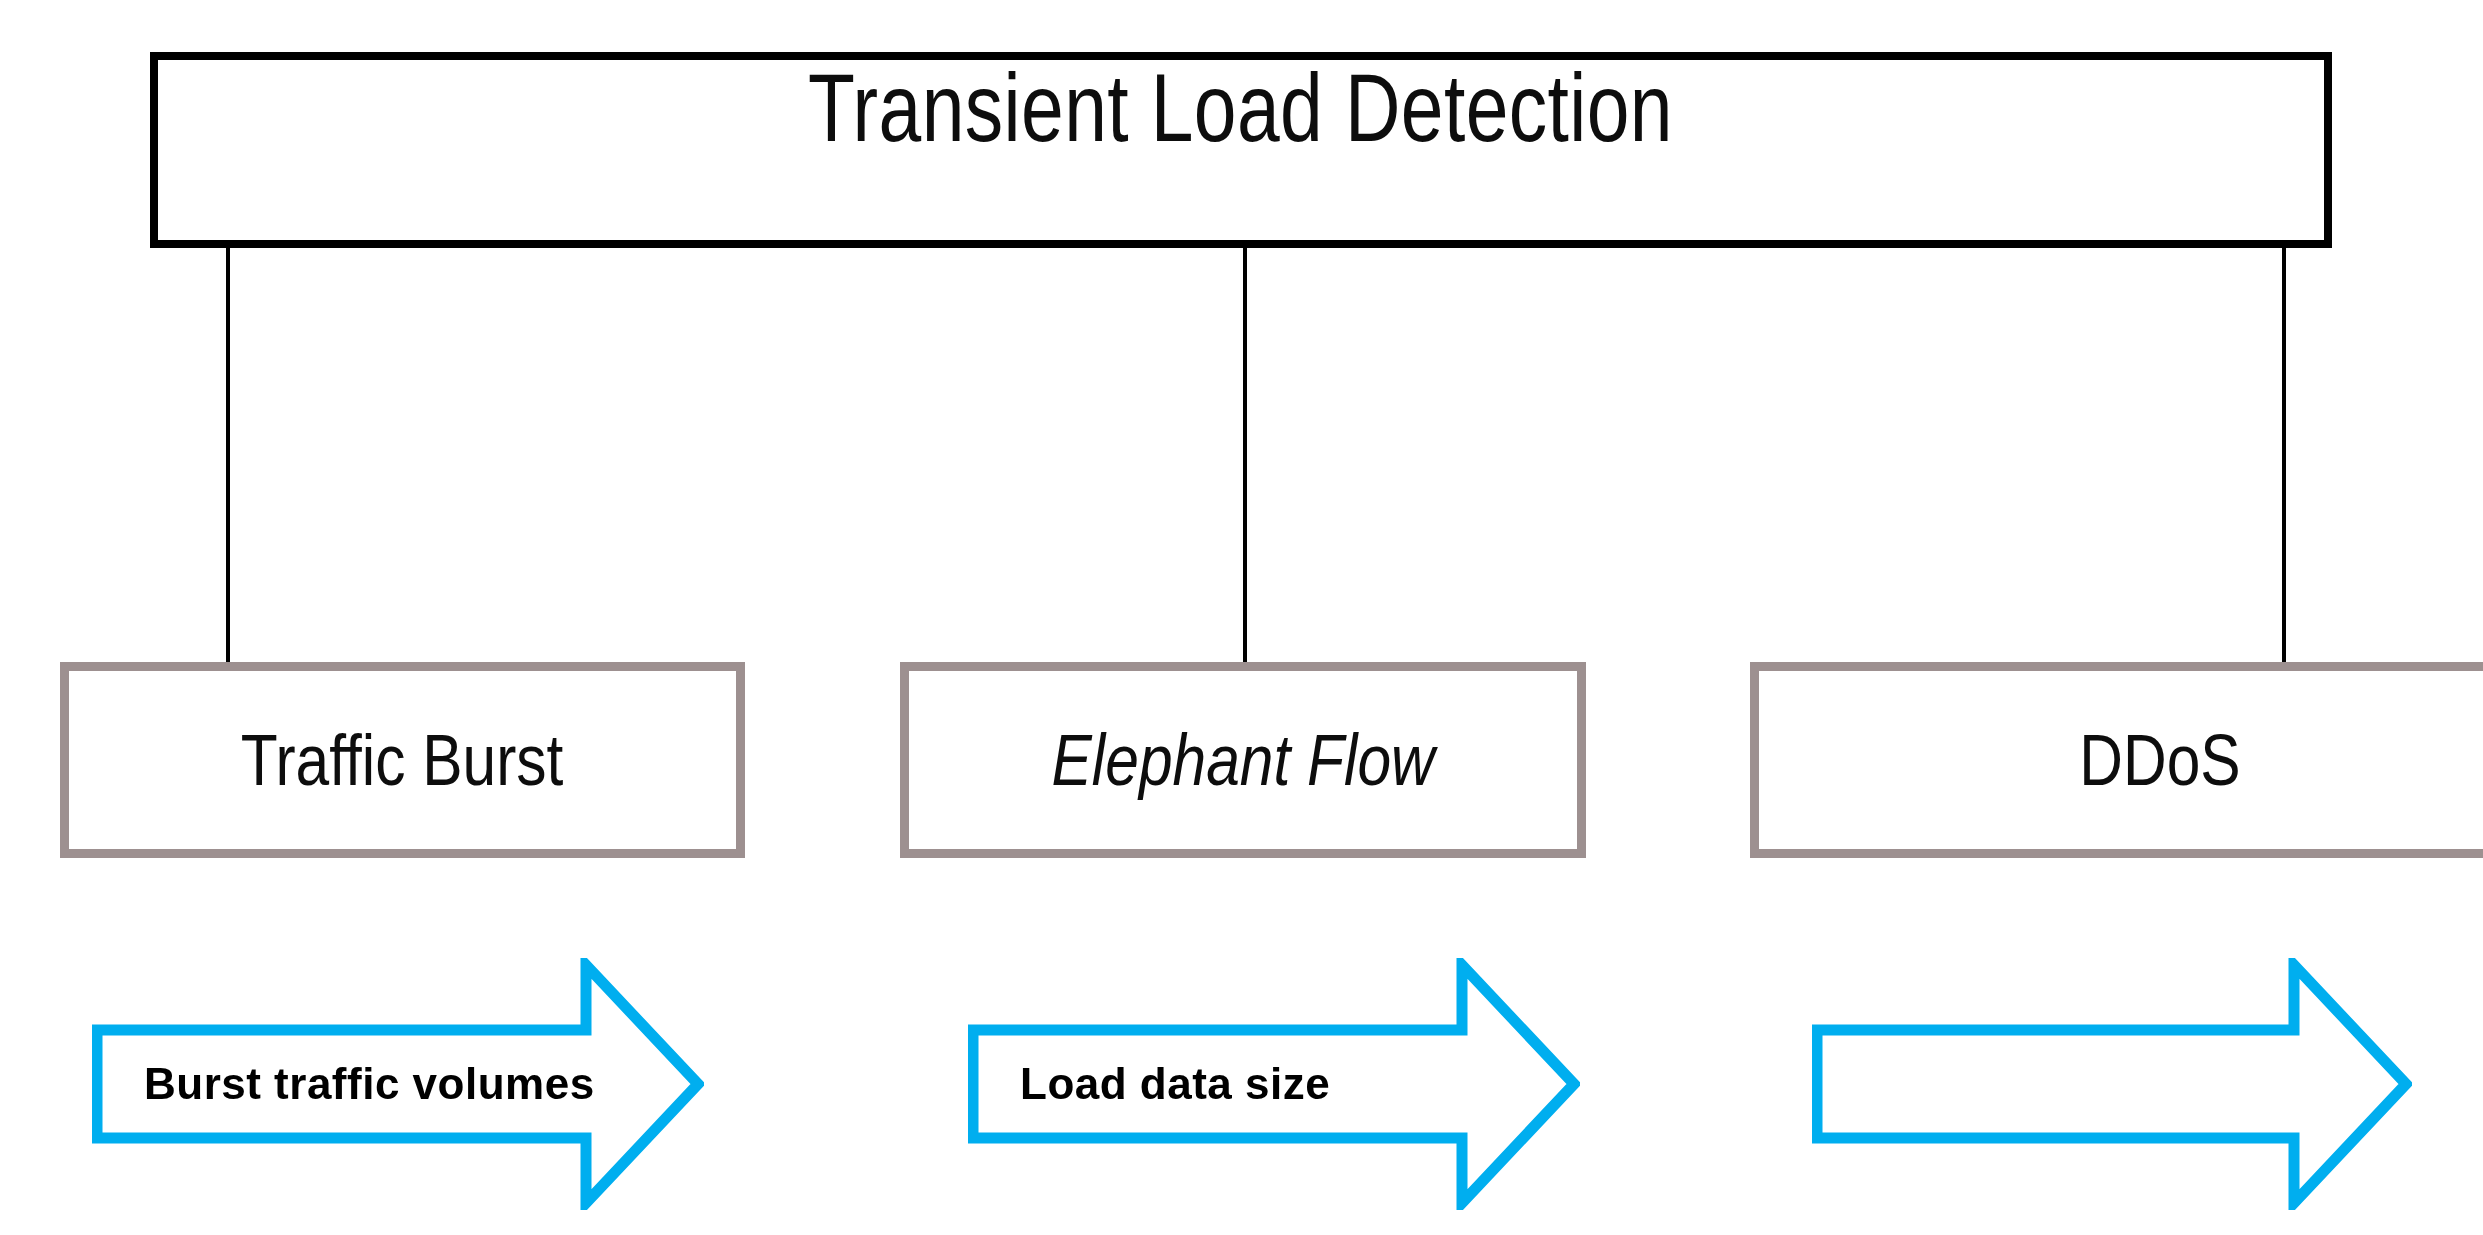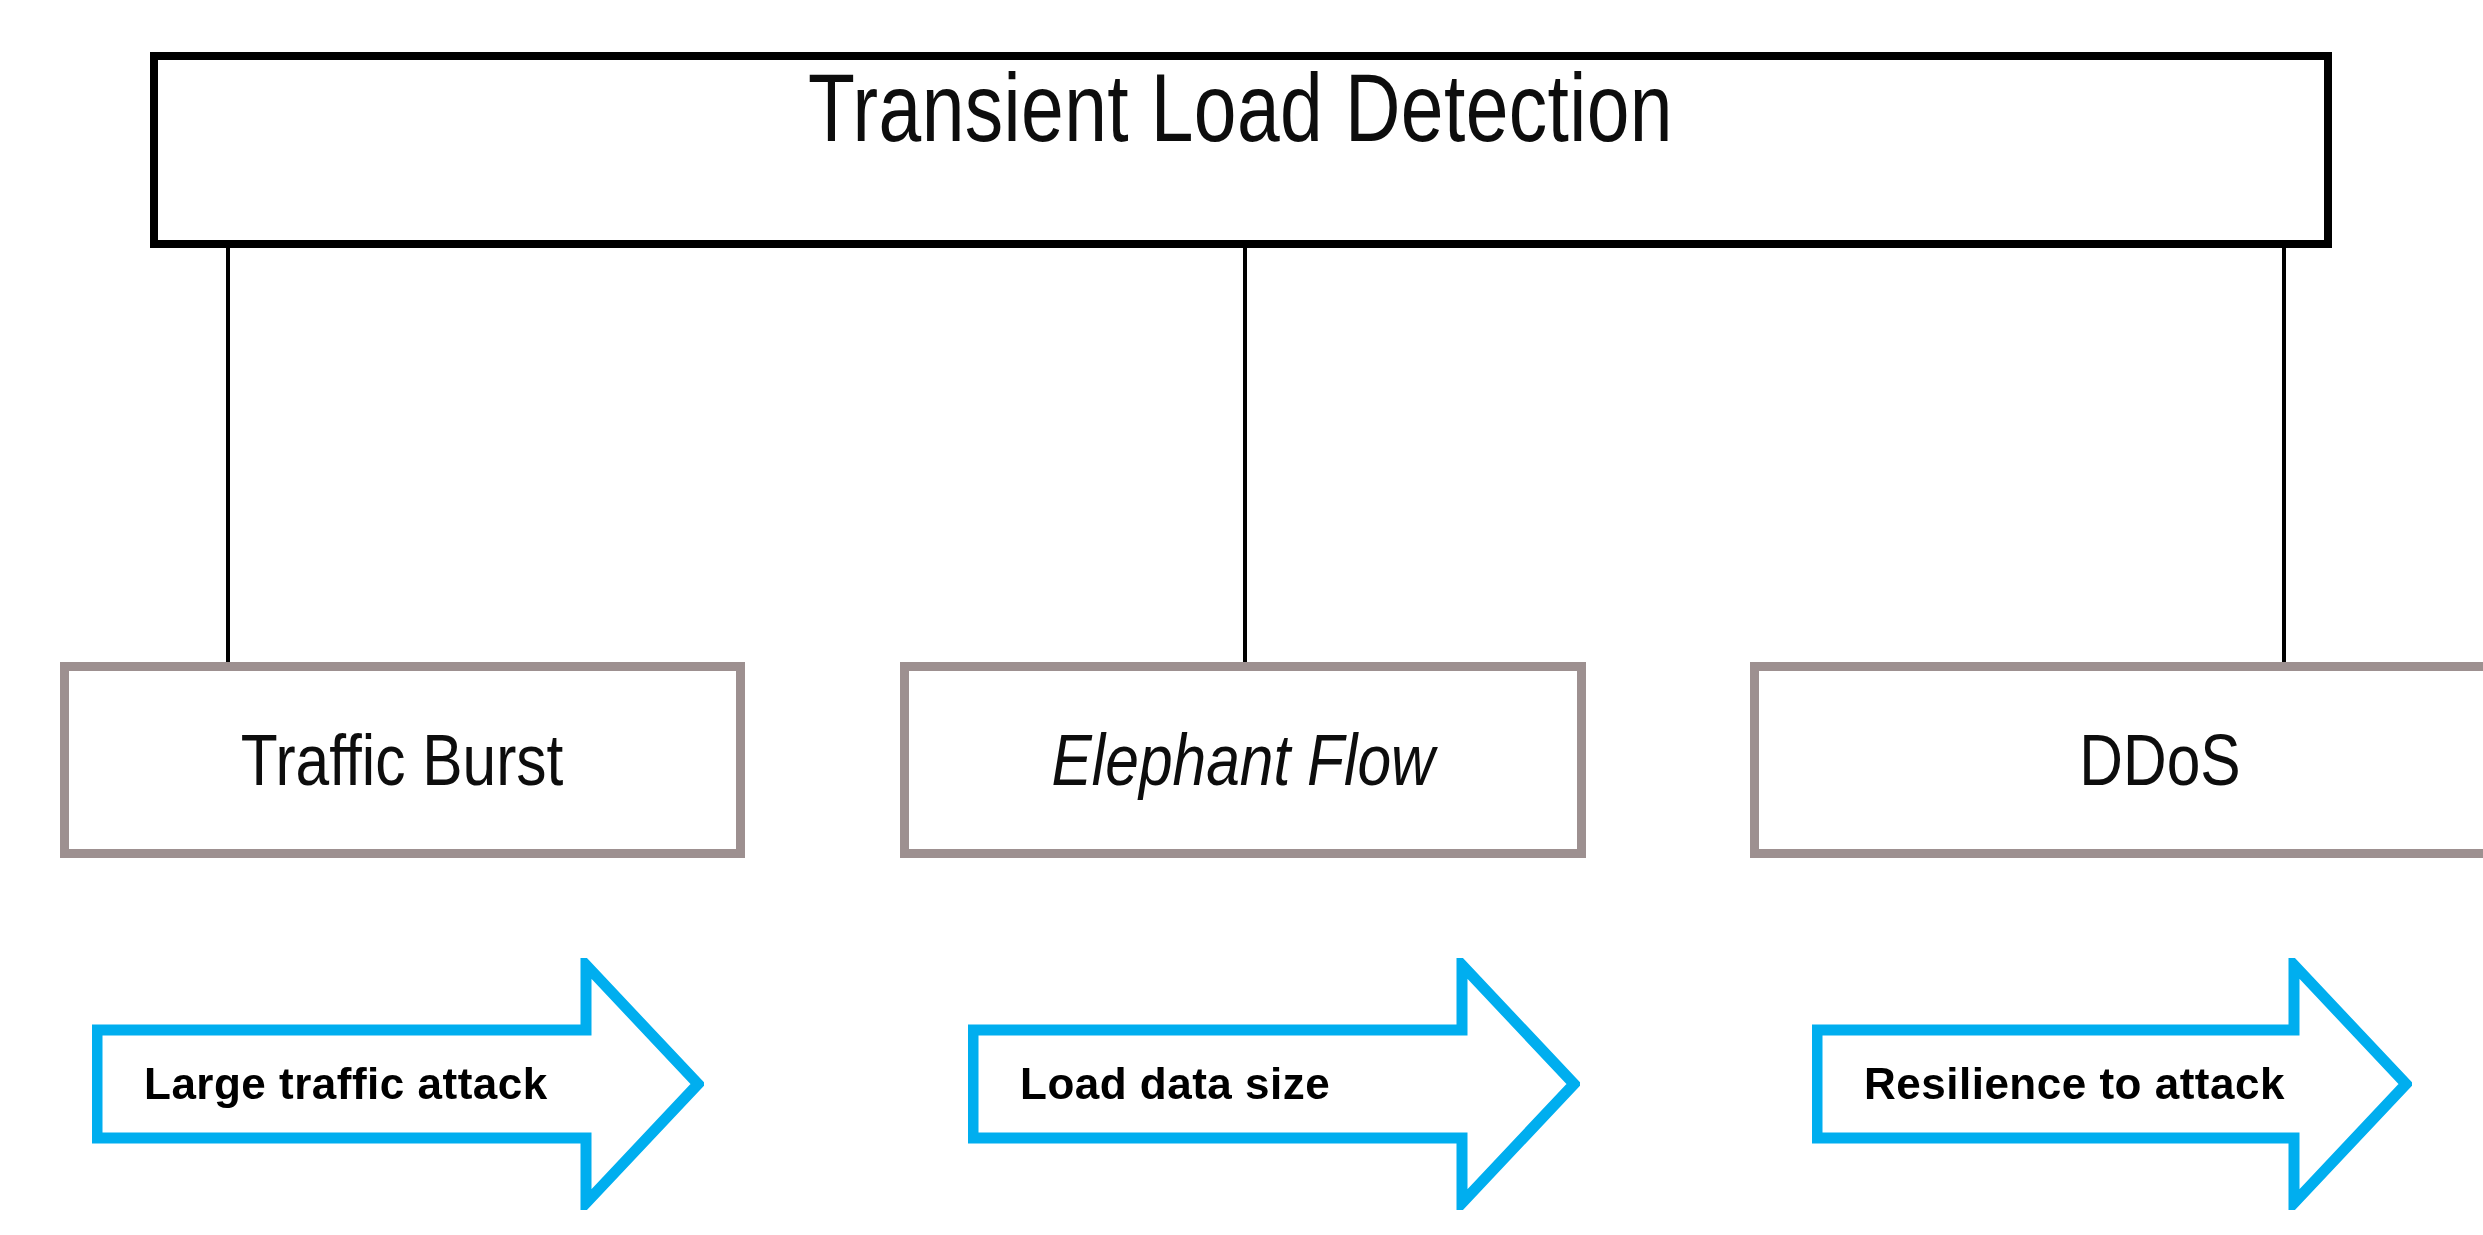--- a/index.html
+++ b/index.html
@@ -136,30 +136,29 @@
   </div>
 
   <div class="cat-box b3">
     <span class="cat-label">DDoS</span>
   </div>
 
   <div class="arrow-wrap a1">
     <svg viewBox="0 0 612 252" preserveAspectRatio="none">
       <polygon points="5,72 494,72 494,7 606,126 494,245 494,180 5,180" fill="#ffffff" stroke="#00aeef" stroke-width="11" stroke-linejoin="miter"></polygon>
     </svg>
-    <span class="arrow-label">Large traffic attack</span>
+    <span class="arrow-label">Burst traffic volumes</span>
   </div>
 
   <div class="arrow-wrap a2">
     <svg viewBox="0 0 612 252" preserveAspectRatio="none">
       <polygon points="5,72 494,72 494,7 606,126 494,245 494,180 5,180" fill="#ffffff" stroke="#00aeef" stroke-width="11" stroke-linejoin="miter"></polygon>
     </svg>
     <span class="arrow-label">Load data size</span>
   </div>
 
   <div class="arrow-wrap a3">
     <svg viewBox="0 0 600 252" preserveAspectRatio="none">
       <polygon points="5,72 482,72 482,7 594,126 482,245 482,180 5,180" fill="#ffffff" stroke="#00aeef" stroke-width="11" stroke-linejoin="miter"></polygon>
     </svg>
-    <span class="arrow-label">Resilience to attack</span>
   </div>
 
 </div>
 
 </body></html>

